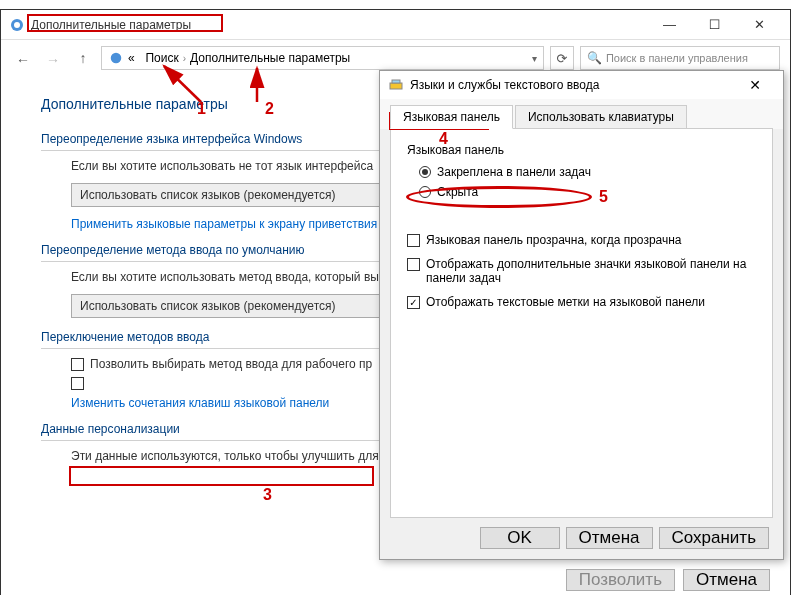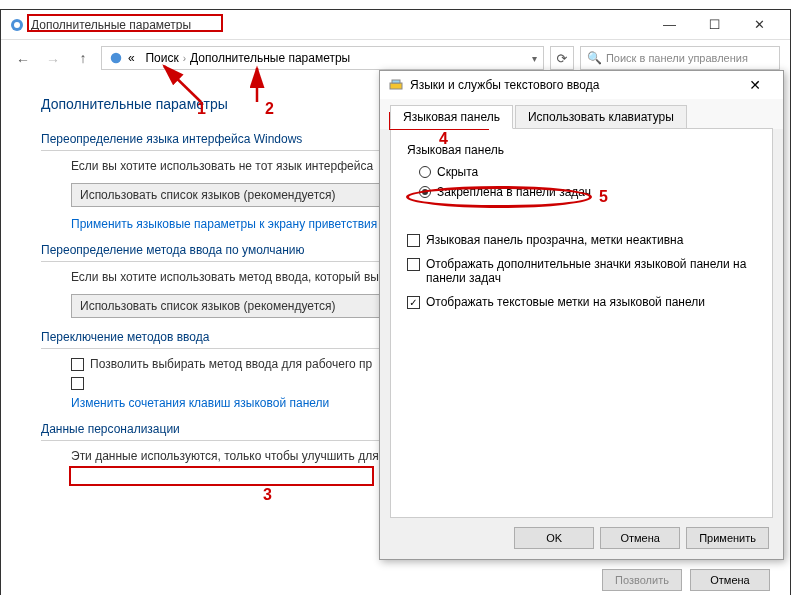--- a/index.html
+++ b/index.html
@@ -27,21 +27,21 @@
 .content { padding: 20px 40px; font-size: 12px; color: #333; }
 .content h2 { font-size: 14px; color: #003e7e; font-weight: normal; margin-bottom: 20px; }
 .content .section-title { color: #003e7e; font-size: 12px; margin: 10px 0 8px 0; border-bottom: 1px solid #d0d0d0; padding-bottom: 4px; }
 .content .section-body { padding-left: 30px; margin-bottom: 12px; }
 .content .dropdown-row { border: 1px solid #aaa; background: #eee; padding: 4px 8px; margin: 10px 0; display:flex; align-items:center; justify-content:space-between; font-size:12px;}
 .content .link { color: #0066cc; }
 .content .checkbox-row { display: flex; align-items: center; gap: 6px; margin: 6px 0; }
 .content .checkbox { width: 13px; height: 13px; border: 1px solid #333; display:inline-flex; align-items:center; justify-content:center; font-size:10px; background:#fff;}
 
 .bottom-buttons { position: absolute; bottom: 12px; right: 20px; display: flex; gap: 8px; }
-.btn { min-width: 80px; height: 22px; border: 1px solid #adadad; background: #e1e1e1; font-size: 11px; display: flex; align-items: center; justify-content: center; padding: 0 12px; }
+.btn { min-width: 80px; height: 22px; border: 1px solid #adadad; background: #e1e1e1; font-size: 17px; display: flex; align-items: center; justify-content: center; padding: 0 12px; }
 .btn.disabled { color: #888; }
 
 
 .dialog { position: absolute; left: 378px; top: 60px; width: 405px; height: 490px; background: #f0f0f0; border: 1px solid #999; box-shadow: 2px 2px 8px rgba(0,0,0,.3); }
 .dialog .dlg-titlebar { height: 28px; display: flex; align-items: center; padding: 10px 8px; background: #fff; }
 .dialog .dlg-titlebar .dlg-icon { width:16px; height:16px; margin-right:6px; display:flex; align-items:center; justify-content:center;}
 .dialog .dlg-titlebar .dlg-title { font-size: 12px; flex:1; }
 .dialog .dlg-titlebar .dlg-close { width: 40px; height: 26px; display:flex; align-items:center; justify-content:center; font-size:14px;}
 .dialog .tabs { display: flex; background: #f8f8f8; padding: 6px 10px 0 10px; }
 .dialog .tab { padding: 4px 12px; font-size: 12px; border: 1px solid #ccc; border-bottom: none; background: #f0f0f0; margin-right: 2px;}
@@ -162,47 +162,47 @@
       <span class="dlg-title">Языки и службы текстового ввода</span>
       <div class="dlg-close">✕</div>
     </div>
     <div class="tabs">
       <div class="tab active">Языковая панель</div>
       <div class="tab">Использовать клавиатуры</div>
     </div>
     <div class="tab-content">
       <div class="group-title">Языковая панель</div>
       <div class="radio-row">
+        <span class="radio checked"></span>
+        <span>Закреплена в панели задач</span>
+      </div>
+      <div class="radio-row">
         <span class="radio"></span>
         <span>Скрыта</span>
       </div>
-      <div class="radio-row">
-        <span class="radio checked"></span>
-        <span>Закреплена в панели задач</span>
-      </div>
 
       <div style="height:18px"></div>
 
       <div class="check-row">
         <span class="check"></span>
-        <span>Языковая панель прозрачна, метки неактивна</span>
+        <span>Языковая панель прозрачна, когда прозрачна</span>
       </div>
       <div class="check-row">
         <span class="check"></span>
         <span>Отображать дополнительные значки языковой панели на панели задач</span>
       </div>
       <div class="check-row">
         <span class="check checked"></span>
         <span>Отображать текстовые метки на языковой панели</span>
       </div>
     </div>
     <div class="dlg-buttons">
       <div class="btn">OK</div>
       <div class="btn">Отмена</div>
-      <div class="btn">Применить</div>
+      <div class="btn">Сохранить</div>
     </div>
   </div>
 
   <div class="anno-box" style="left:26px; top:4px; width:196px; height:18px;"></div>
   <div class="anno-box" style="left:68px; top:456px; width:305px; height:20px;"></div>
   <div class="anno-box" style="left:388px; top:102px; width:100px; height:18px;"></div>
   <div class="anno-ellipse" style="left:405px; top:176px; width:186px; height:22px;"></div>
 
   <svg class="anno-arrows" width="791" height="595">
     <defs>

